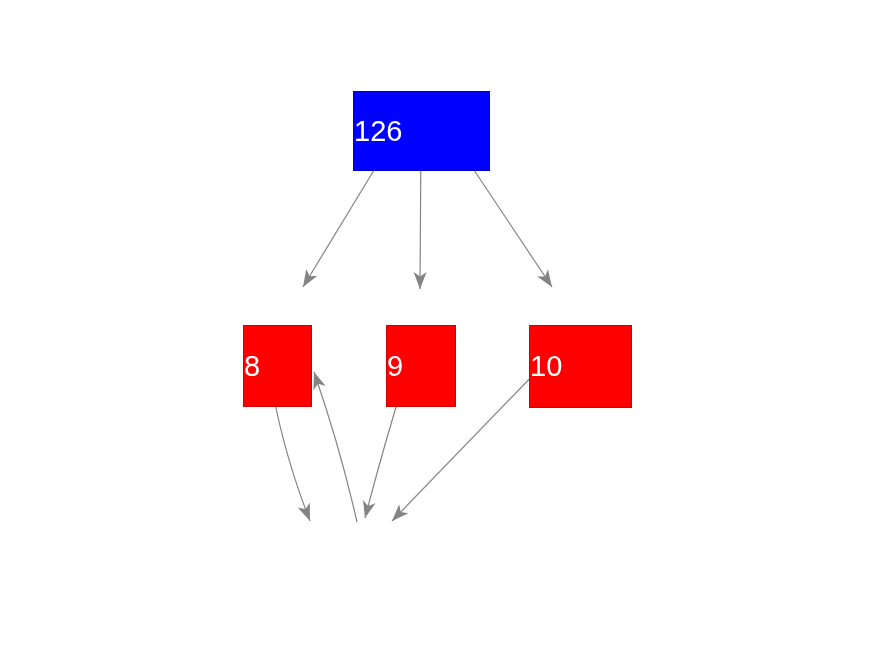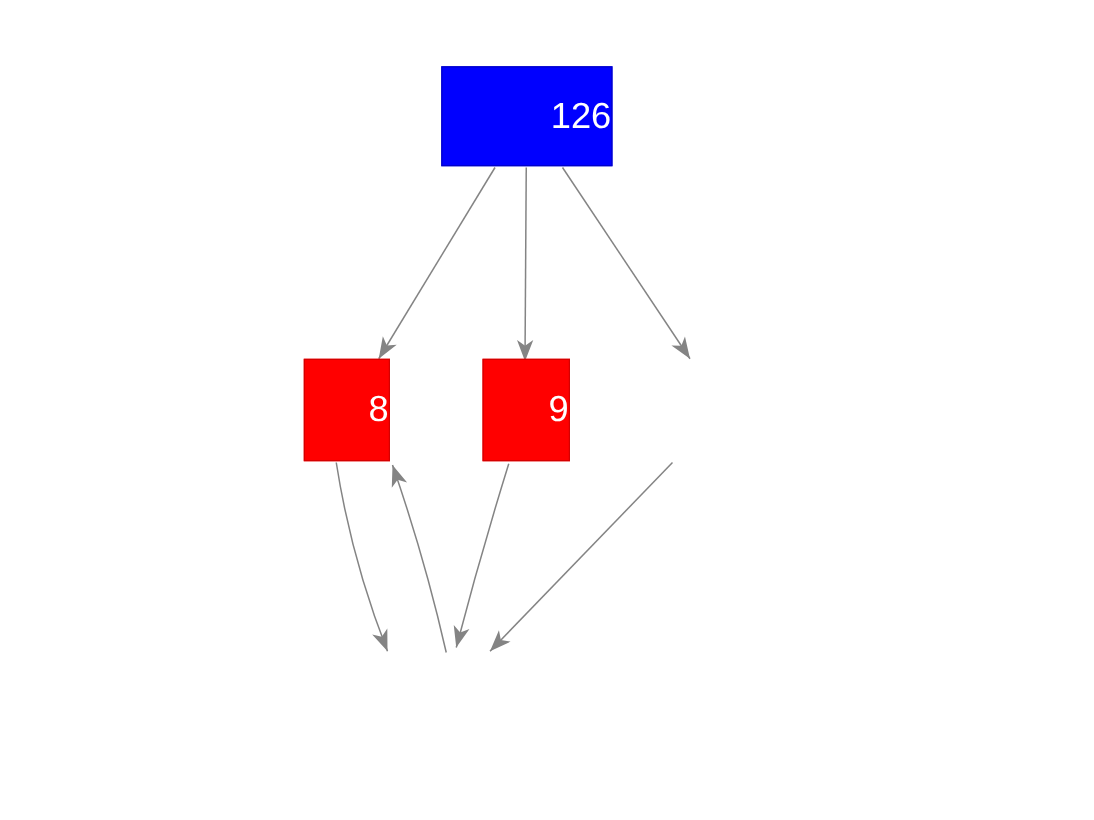--- a/index.html
+++ b/index.html
@@ -24,27 +24,28 @@
   }
   .edge {
     stroke: #848484;
     stroke-width: 1.2;
     fill: none;
   }
   .node {
     position: absolute;
     display: flex;
     align-items: center;
-    justify-content: flex-end;
+    justify-content: flex-start;
     color: #ffffff;
     font-size: 29px;
     line-height: 1;
     box-sizing: border-box;
     cursor: pointer;
     user-select: none;
+    margin-top: 38px;
   }
   .node-blue {
     background: #0000ff;
     border: 1px solid #0000c8;
   }
   .node-red {
     background: #ff0000;
     border: 1px solid #d40000;
   }
   #node-126 { left: 353px; top: 53px;  width: 137px; height: 80px; }
@@ -78,15 +79,18 @@
   </div>
 
   <div class="node node-red" id="node-8">
     <span>8</span>
   </div>
 
   <div class="node node-red" id="node-9">
     <span>9</span>
   </div>
 
+  <div class="node node-red" id="node-10">
+    <span>10</span>
+  </div>
 
 
 </div>
 
 </body></html>

